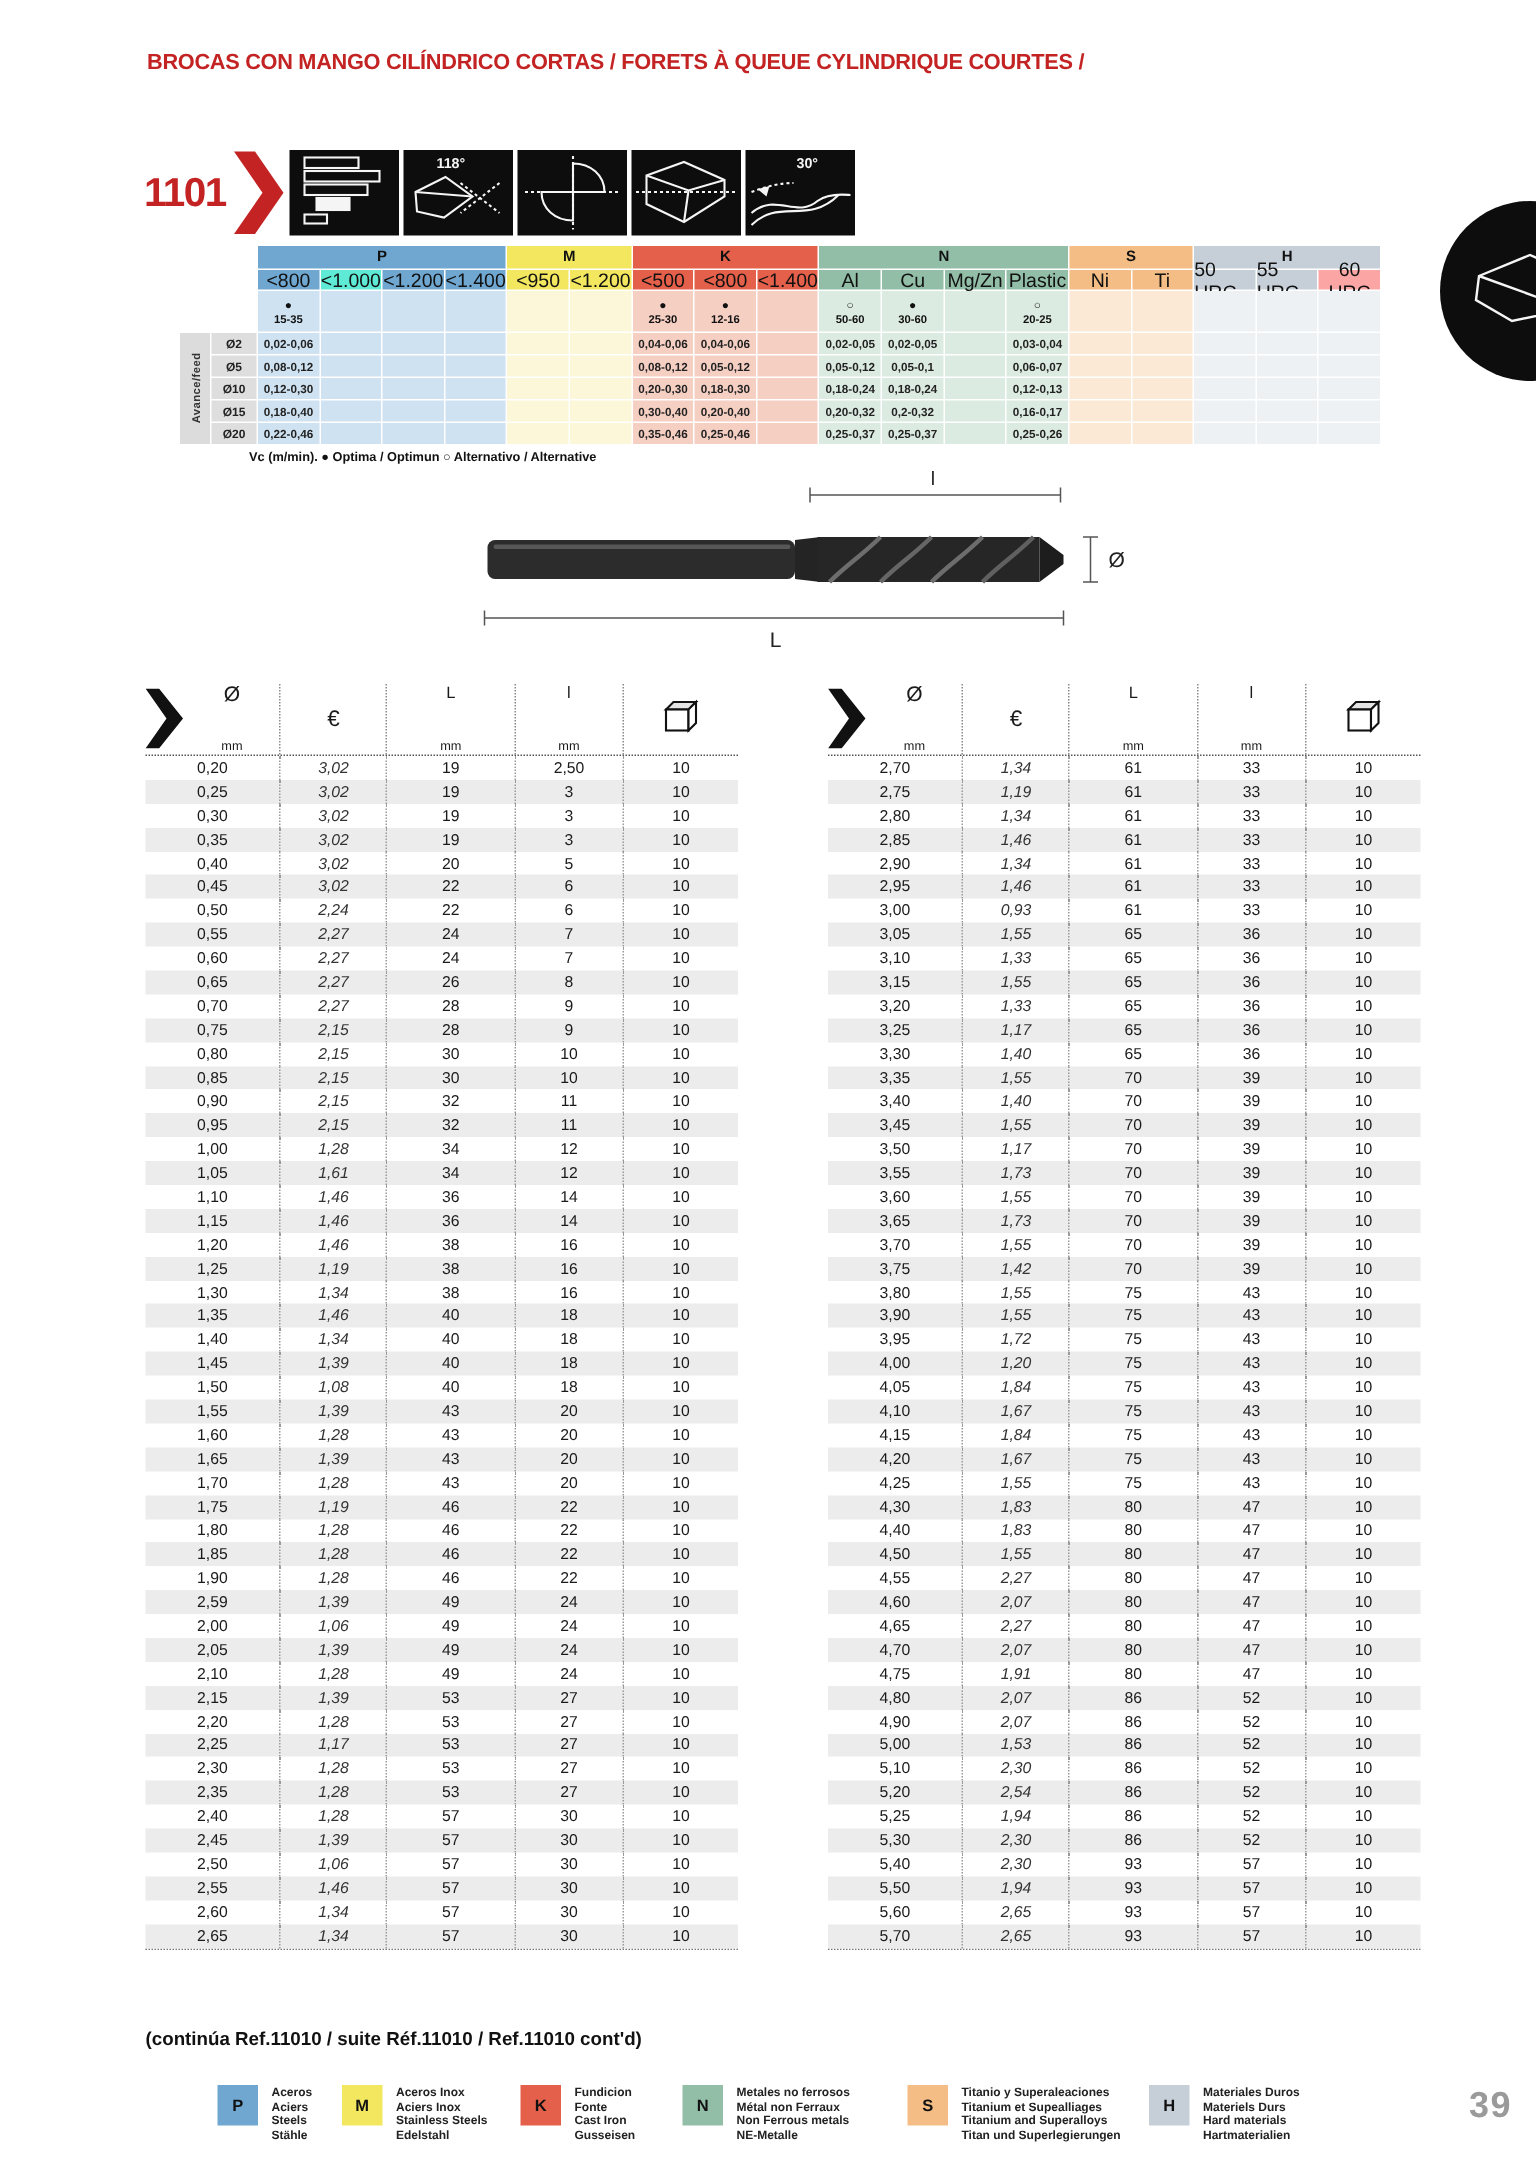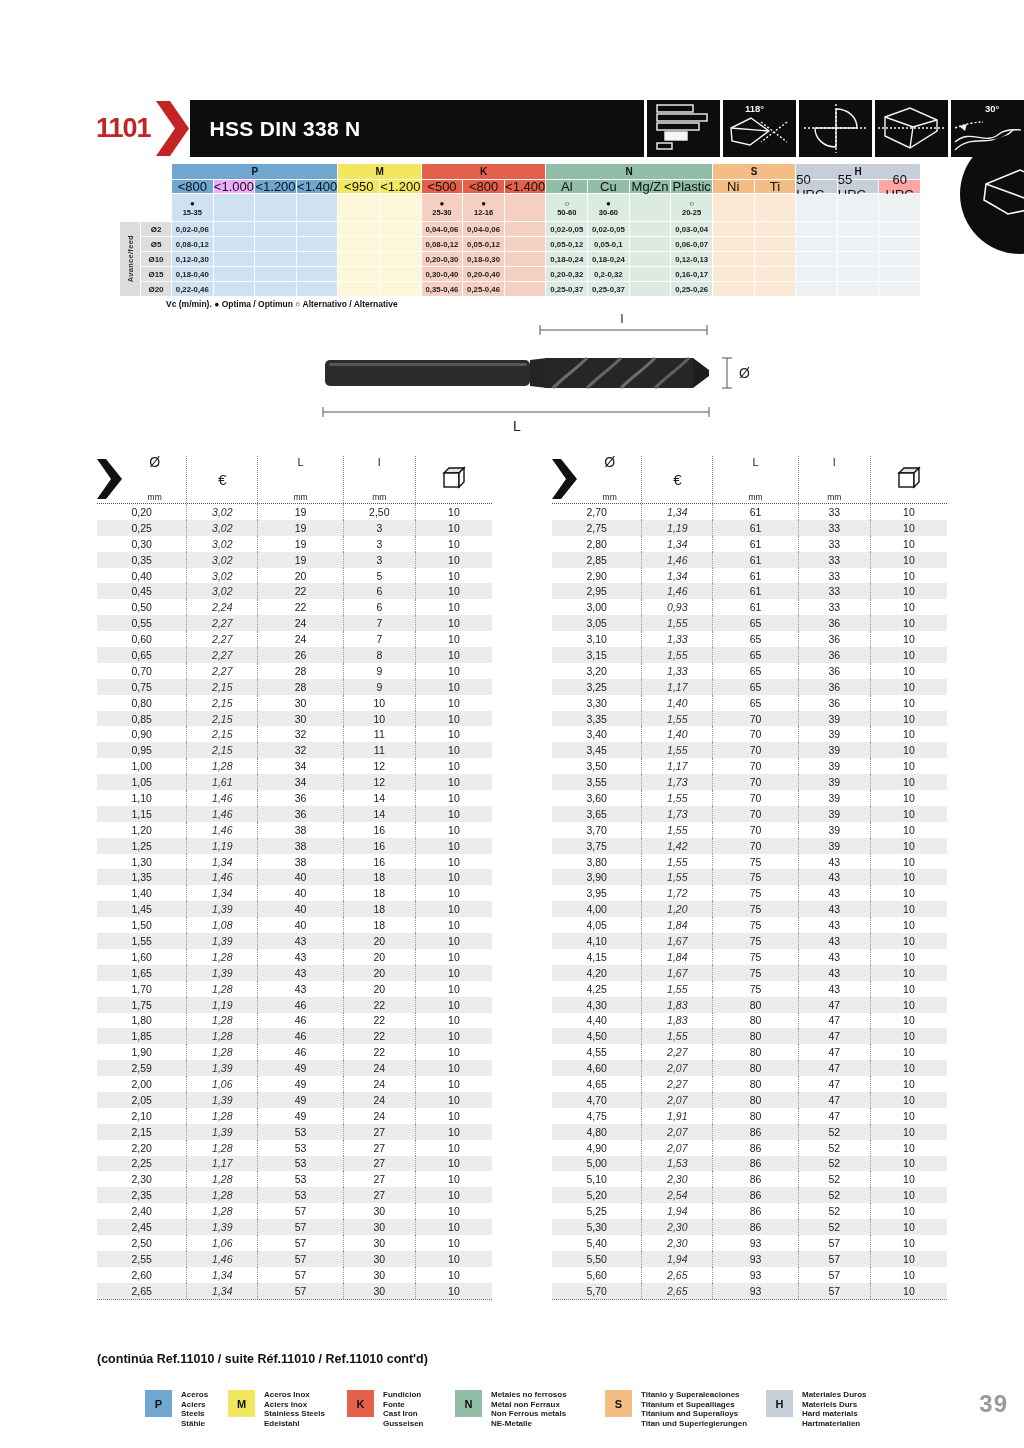--- a/index.html
+++ b/index.html
@@ -70,32 +70,30 @@
     font-size:11px;font-weight:bold;color:#111;flex:0 0 27px;}
   .leg-lines{margin-left:9px;font-size:8px;line-height:9.6px;color:#222;font-weight:bold;}
   .page-num{position:absolute;right:16px;top:1390px;font-size:24px;font-weight:bold;color:#9a9a9a;letter-spacing:1px;}
 </style>
 </head>
 <body>
 
 <div class="page">
 
   <div class="head-title">
+    <div>BROCAS CON MANGO CILÍNDRICO CORTAS / FORETS À QUEUE CYLINDRIQUE COURTES /</div>
   </div>
 
 
   <div class="product-bar">
     <div class="prod-ref">1101</div>
     <div class="prod-chev">
       <svg width="34" height="57" viewBox="0 0 34 57">
         <path d="M0,1 H14 L33,28.5 L14,56 H0 L19,28.5 Z" fill="#c42323"></path>
       </svg>
-    </div>
-    <div class="name-bar">
-      <span>HSS DIN 338 N</span>
     </div>
     <div class="icon-box">
       <svg viewBox="0 0 73 57" fill="none" stroke="#f5f5f5" stroke-width="1.4">
         <rect x="10" y="5" width="36" height="7"></rect>
         <rect x="10" y="14" width="50" height="7"></rect>
         <rect x="10" y="23" width="42" height="7"></rect>
         <rect x="18" y="32" width="22" height="8" fill="#f5f5f5"></rect>
         <rect x="10" y="43" width="15" height="6"></rect>
       </svg>
     </div>
@@ -139,21 +137,21 @@
     <svg width="100" height="100" viewBox="0 0 100 100" fill="none" stroke="#f5f5f5" stroke-width="1.6">
       <path d="M16,40 L50,26 L82,40 L76,62 L38,70 L14,56 Z"></path>
       <path d="M16,40 L60,56 L76,62"></path>
       <path d="M60,56 L82,40"></path>
     </svg>
   </div>
 
   <div class="spec" id="spec-grid">
       <div class="sg-group" style="background: rgb(111, 167, 209); grid-area: 1 / 3 / auto / span 4;">P</div>
       <div class="sg-sub" style="background: rgb(111, 167, 209); grid-area: 2 / 3;">&lt;800</div>
-      <div class="sg-sub" style="background: #f0abfc; grid-area: 2 / 4;">&lt;1.000</div>
+      <div class="sg-sub" style="background: #5eead4; grid-area: 2 / 4;">&lt;1.000</div>
       <div class="sg-sub" style="background: rgb(111, 167, 209); grid-area: 2 / 5;">&lt;1.200</div>
       <div class="sg-sub" style="background: rgb(111, 167, 209); grid-area: 2 / 6;">&lt;1.400</div>
       <div class="sg-group" style="background: rgb(242, 231, 95); grid-area: 1 / 7 / auto / span 2;">M</div>
       <div class="sg-sub" style="background: rgb(242, 231, 95); grid-area: 2 / 7;">&lt;950</div>
       <div class="sg-sub" style="background: rgb(242, 231, 95); grid-area: 2 / 8;">&lt;1.200</div>
       <div class="sg-group" style="background: rgb(229, 96, 74); grid-area: 1 / 9 / auto / span 3;">K</div>
       <div class="sg-sub" style="background: rgb(229, 96, 74); grid-area: 2 / 9;">&lt;500</div>
       <div class="sg-sub" style="background: rgb(229, 96, 74); grid-area: 2 / 10;">&lt;800</div>
       <div class="sg-sub" style="background: rgb(229, 96, 74); grid-area: 2 / 11;">&lt;1.400</div>
       <div class="sg-group" style="background: rgb(146, 189, 166); grid-area: 1 / 12 / auto / span 4;">N</div>

